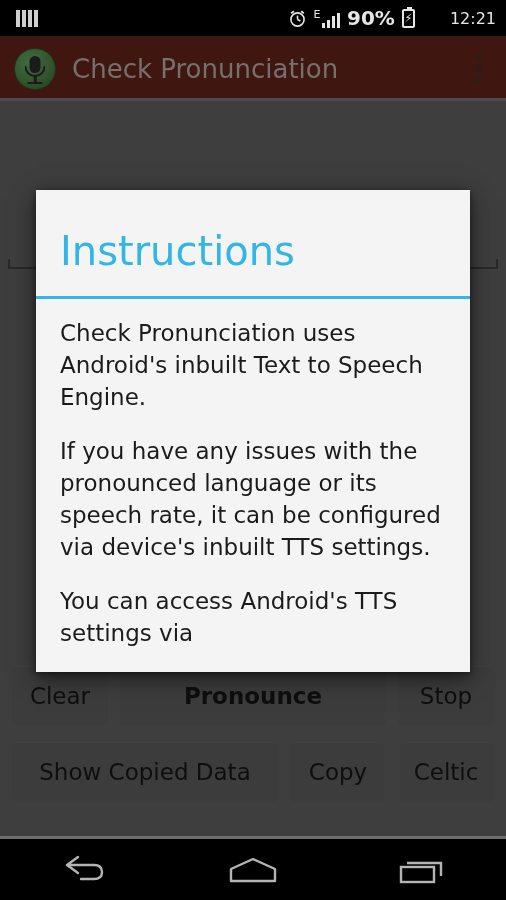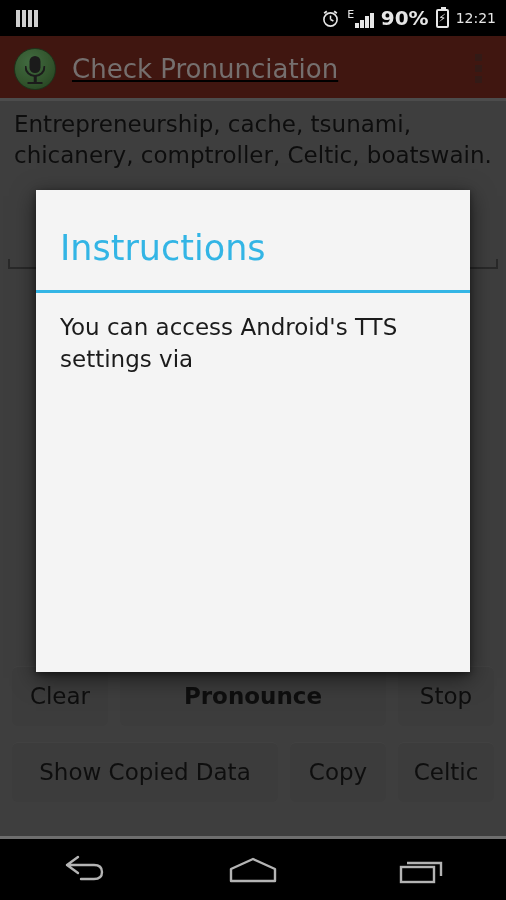--- a/index.html
+++ b/index.html
@@ -52,30 +52,29 @@
     border-radius:2px;
     position:relative;
     display:flex; align-items:center; justify-content:center;
   }
   .battery::before {
     content:""; position:absolute; top:-4px; left:3px;
     width:5px; height:2px; background:#e6e6e6;
   }
   .bolt { font-size:11px; color:#e6e6e6; line-height:1; }
   .sb-pct { font-size:20px; letter-spacing:0;font-weight:bold; }
-  .sb-clock { font-size:14px; }
+  .sb-clock { font-size:16px;margin-left:28px; }
 
   
   #actionbar {
     position:absolute; top:36px; left:0;
     width:506px; height:65px;
     background:#5c2018;
     display:flex; align-items:center;
     padding:0 14px;
-    text-decoration:underline;
   }
   #actionbar::after {
     content:""; position:absolute; left:0; bottom:0;
     width:100%; height:3px; background:#6e6e6e;
   }
   .app-icon {
     width:42px; height:42px; border-radius:50%;
     background:radial-gradient(circle at 38% 32%, #5e9a5c 0%, #47773f 60%, #2f5a2c 100%);
     border:1px solid #2a4a26;
     position:relative; flex:none;
@@ -181,21 +180,21 @@
   
   #dialog {
     position:absolute;
     left:36px; top:190px;
     width:434px; height:482px;
     background:#f4f4f4;
     box-shadow:0 6px 22px rgba(0,0,0,0.55), 0 2px 6px rgba(0,0,0,0.4);
   }
   #dialog-title {
     color:#33b5e5;
-    font-size:35px;
+    font-size:40px;
     padding:38px 0 0 24px;
     font-weight:400;
   }
   #dialog-divider {
     margin-top:22px;
     width:100%; height:3px;
     background:#33b5e5;
   }
   #dialog-body {
     padding:18px 24px 0 24px;
@@ -275,23 +274,20 @@
     <div class="app-title">Check Pronunciation</div>
     <div class="overflow">
       <i></i>
         <i></i>
         <i></i>
     </div>
   </div>
 
   <div id="content">
 
-    <div id="edit-area">
-      <div id="edit-text">Entrepreneurship, cache, tsunami, chicanery, comptroller, Celtic, boatswain.</div>
-    </div>
     <div id="edit-underline"></div>
 
     <div class="btn-row" id="btn-row-1">
       <div class="btn side">Clear</div>
       <div class="btn center bold">Pronounce</div>
       <div class="btn side">Stop</div>
     </div>
 
     <div class="btn-row" id="btn-row-2">
       <div class="btn center">Show Copied Data</div>
@@ -300,20 +296,22 @@
     </div>
 
   </div>
 
   <div id="scrim"></div>
 
   <div id="dialog">
     <div id="dialog-title">Instructions</div>
     <div id="dialog-divider"></div>
     <div id="dialog-body">
+      <p>Check Pronunciation uses Android's inbuilt Text to Speech Engine.</p>
+      <p>If you have any issues with the pronounced language or its speech rate, it can be configured via device's inbuilt TTS settings.</p>
       <p>
         <span class="nowrap-line">You can access Android's TTS settings via</span>
       </p>
     </div>
   </div>
 
   <div id="navbar">
     <div class="nav-btn">
       <svg class="nav-svg" width="46" height="30" viewBox="0 0 46 30">
         <path d="M6 10 L17 2 M6 10 L17 18 M6 10 L33 10 Q41 10 41 17 Q41 24 33 24 L20 24" fill="none" stroke="#b4b4b4" stroke-width="2.4" stroke-linecap="round" stroke-linejoin="round"></path>

